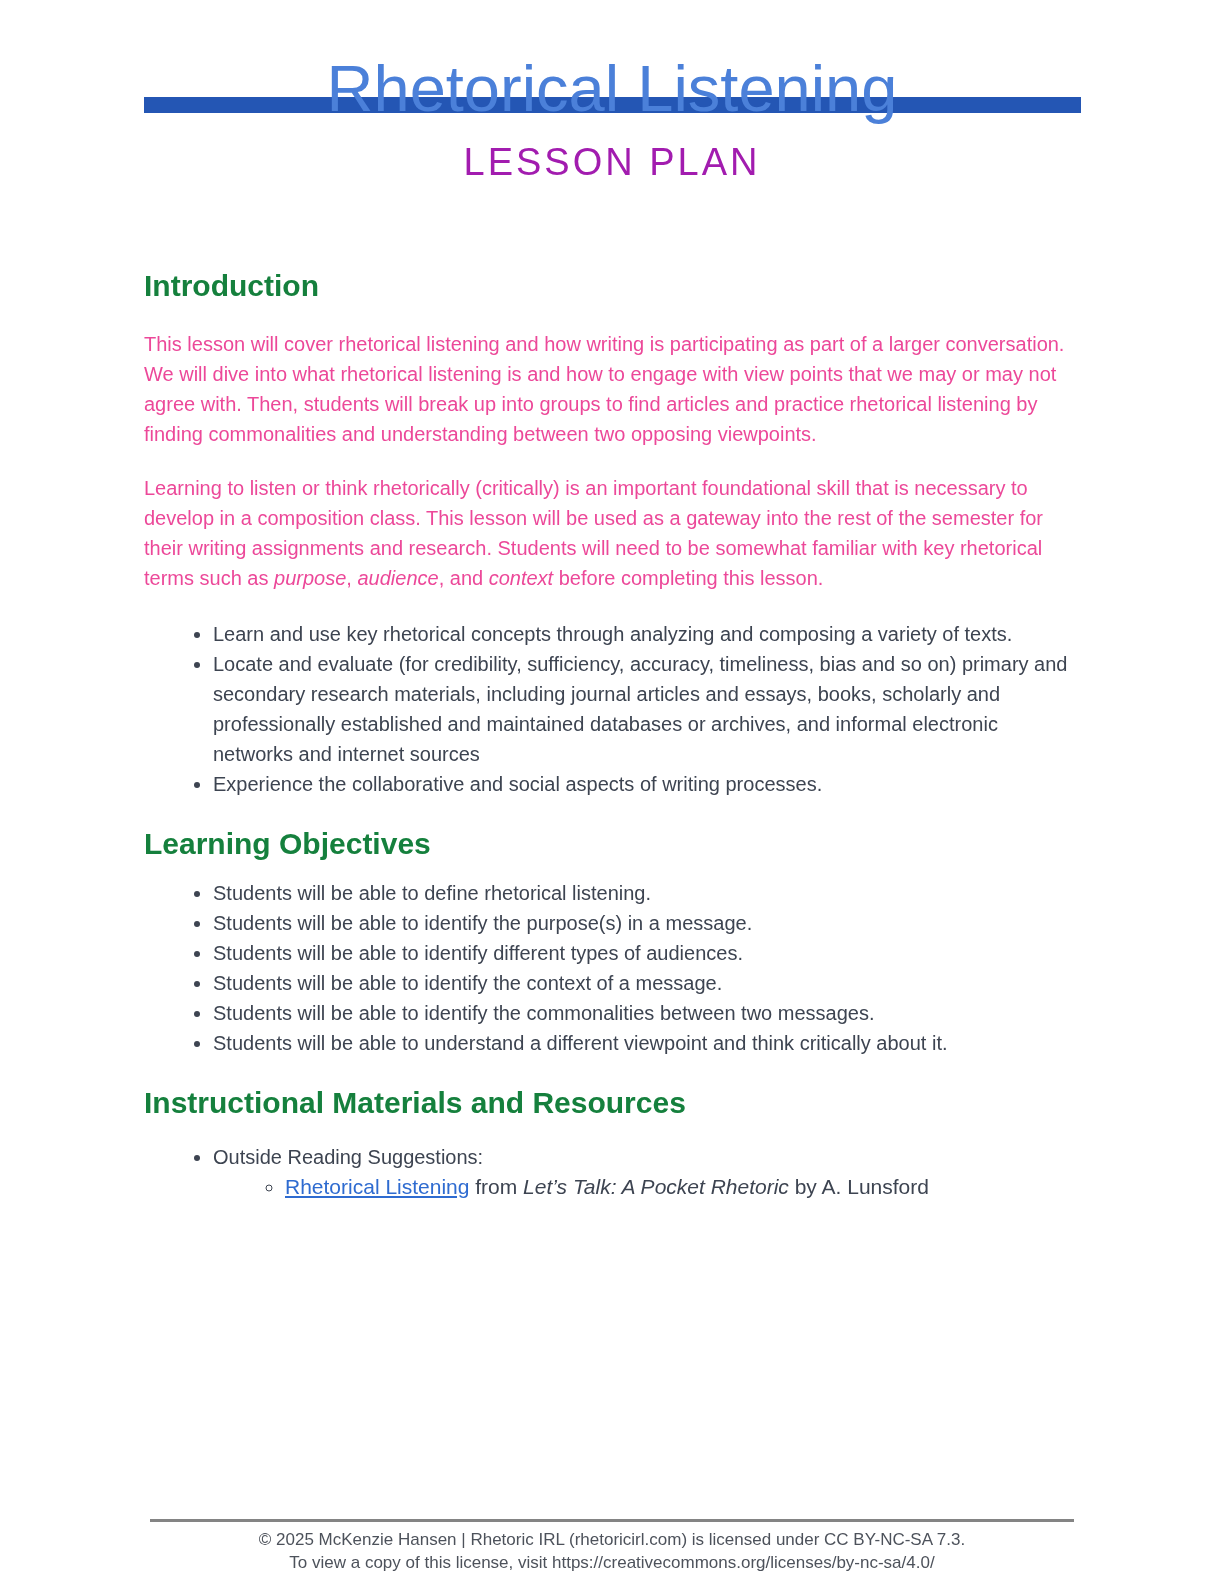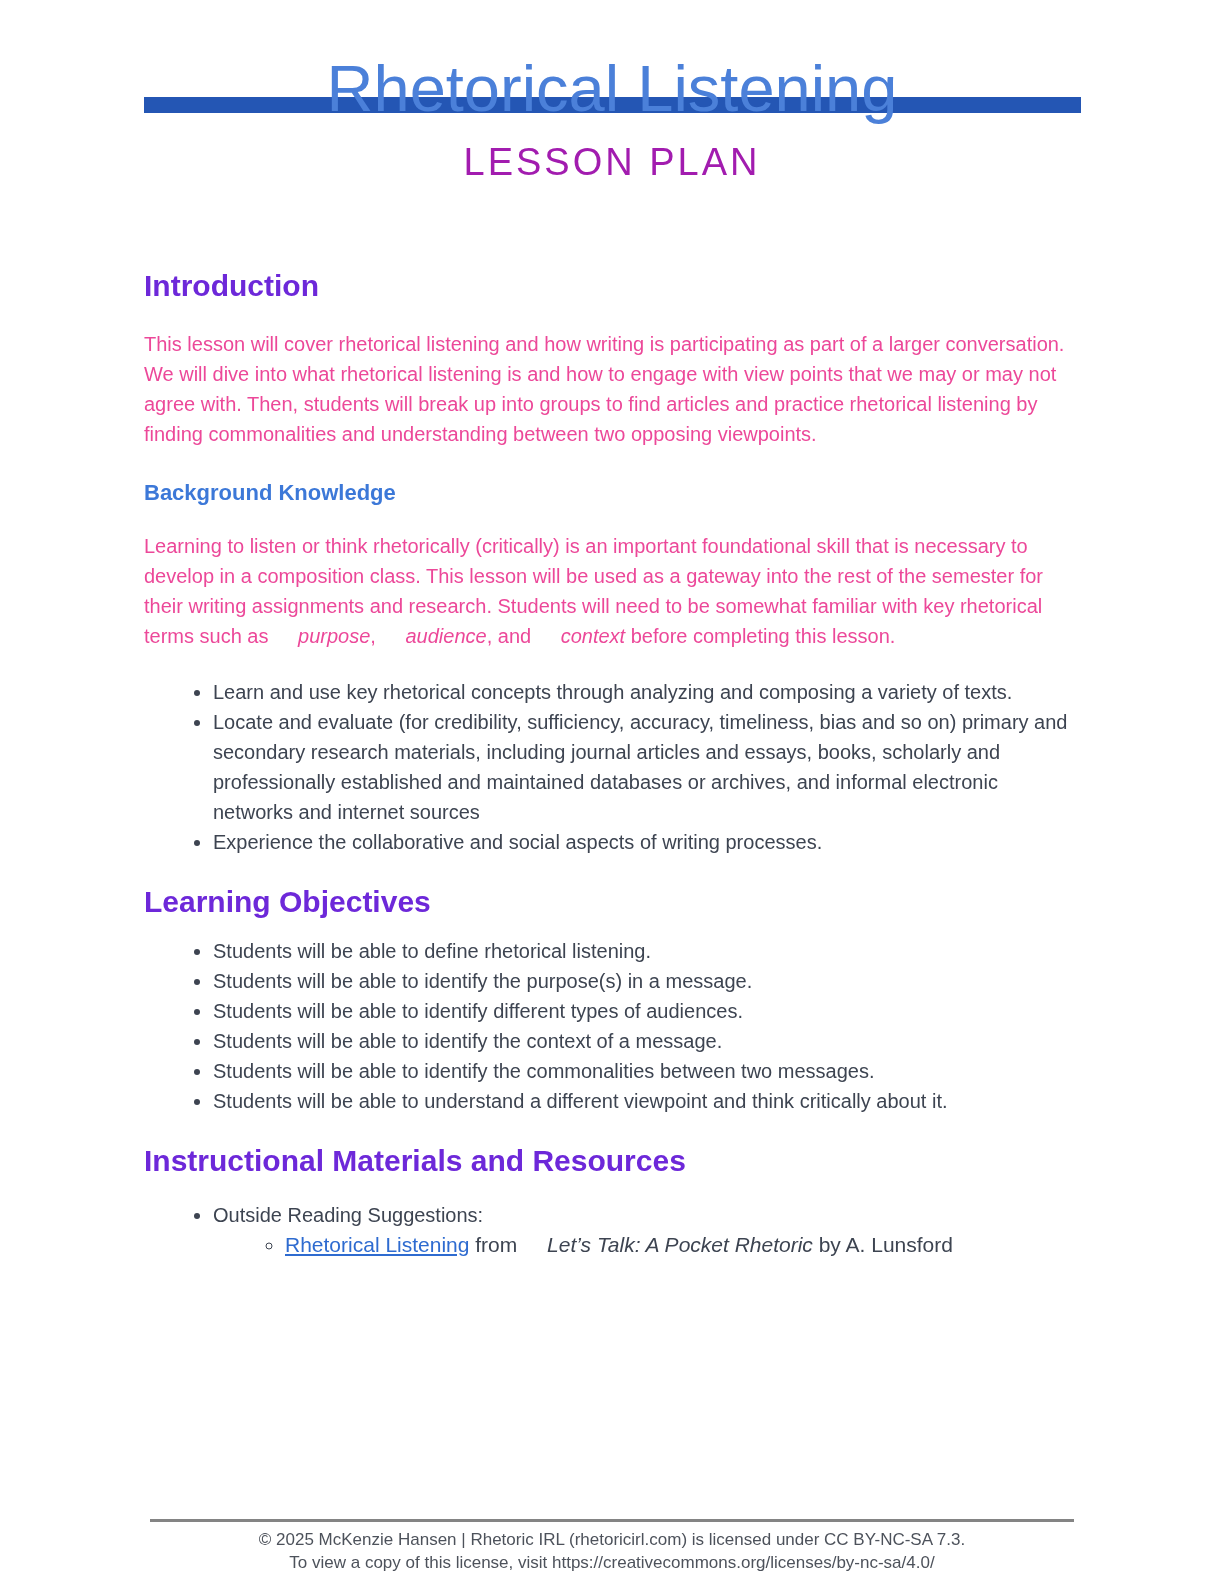--- a/index.html
+++ b/index.html
@@ -43,21 +43,21 @@
     font-weight: 400;
     letter-spacing: 3px;
     text-align: center;
     color: #a21caf;
   }
   h2.section-heading {
     margin: 0;
     font-size: 30px;
     line-height: 1.25;
     font-weight: 700;
-    color: #6d28d9;
+    color: #15803d;
   }
   h2.h-introduction { margin-top: 86px; }
   h2.h-wpa          { margin-top: 26px; }
   h2.h-objectives   { margin-top: 26px; }
   h2.h-materials    { margin-top: 26px; }
   h3.sub-heading {
     margin: 30px 0 0 0;
     font-size: 22px;
     line-height: 28px;
     font-weight: 700;
@@ -80,21 +80,21 @@
   ul.bullet-list.tight { margin-top: 16px; }
   ul.bullet-list.materials-list { margin-top: 20px; }
   ul.bullet-list li { padding-left: 0; }
   ul.sub-list {
     margin: 0;
     padding: 0 0 0 72px;
     list-style-type: circle;
     font-size: 21px;
     line-height: 30px;
   }
-  .it { font-style: italic; margin-left: 24px; }
+  .it { font-style: italic; }
   .doc-link {
     color: #2e6bd0;
     text-decoration: underline;
     cursor: pointer;
   }
   .footer-rule {
     position: absolute;
     top: 1519px;
     left: 150px;
     width: 924px;
@@ -120,21 +120,20 @@
   <div class="top-bar"></div>
 
   <div class="content">
 
     <h1 class="doc-title">Rhetorical Listening</h1>
     <div class="doc-subtitle">LESSON PLAN</div>
 
     <h2 class="section-heading h-introduction">Introduction</h2>
     <p class="body-text">This lesson will cover rhetorical listening and how writing is participating as part of a larger conversation. We will dive into what rhetorical listening is and how to engage with view points that we may or may not agree with. Then, students will break up into groups to find articles and practice rhetorical listening by finding commonalities and understanding between two opposing viewpoints.</p>
 
-    <h3 class="sub-heading">Background Knowledge</h3>
     <p class="body-text"><span>Learning to listen or think rhetorically (critically) is an important foundational skill that is necessary to develop in a composition class. This lesson will be used as a gateway into the rest of the semester for their writing assignments and research. Students will need to be somewhat familiar with key rhetorical terms such as </span><span class="it">purpose</span><span>, </span><span class="it">audience</span><span>, and </span><span class="it">context</span><span> before completing this lesson.</span></p>
 
     <ul class="bullet-list">
       <li>Learn and use key rhetorical concepts through analyzing and composing a variety of texts.</li>
       <li>Locate and evaluate (for credibility, sufficiency, accuracy, timeliness, bias and so on) primary and secondary research materials, including journal articles and essays, books, scholarly and professionally established and maintained databases or archives, and informal electronic networks and internet sources</li>
       <li>Experience the collaborative and social aspects of writing processes.</li>
     </ul>
 
     <h2 class="section-heading h-objectives">Learning Objectives</h2>
     <ul class="bullet-list tight">

